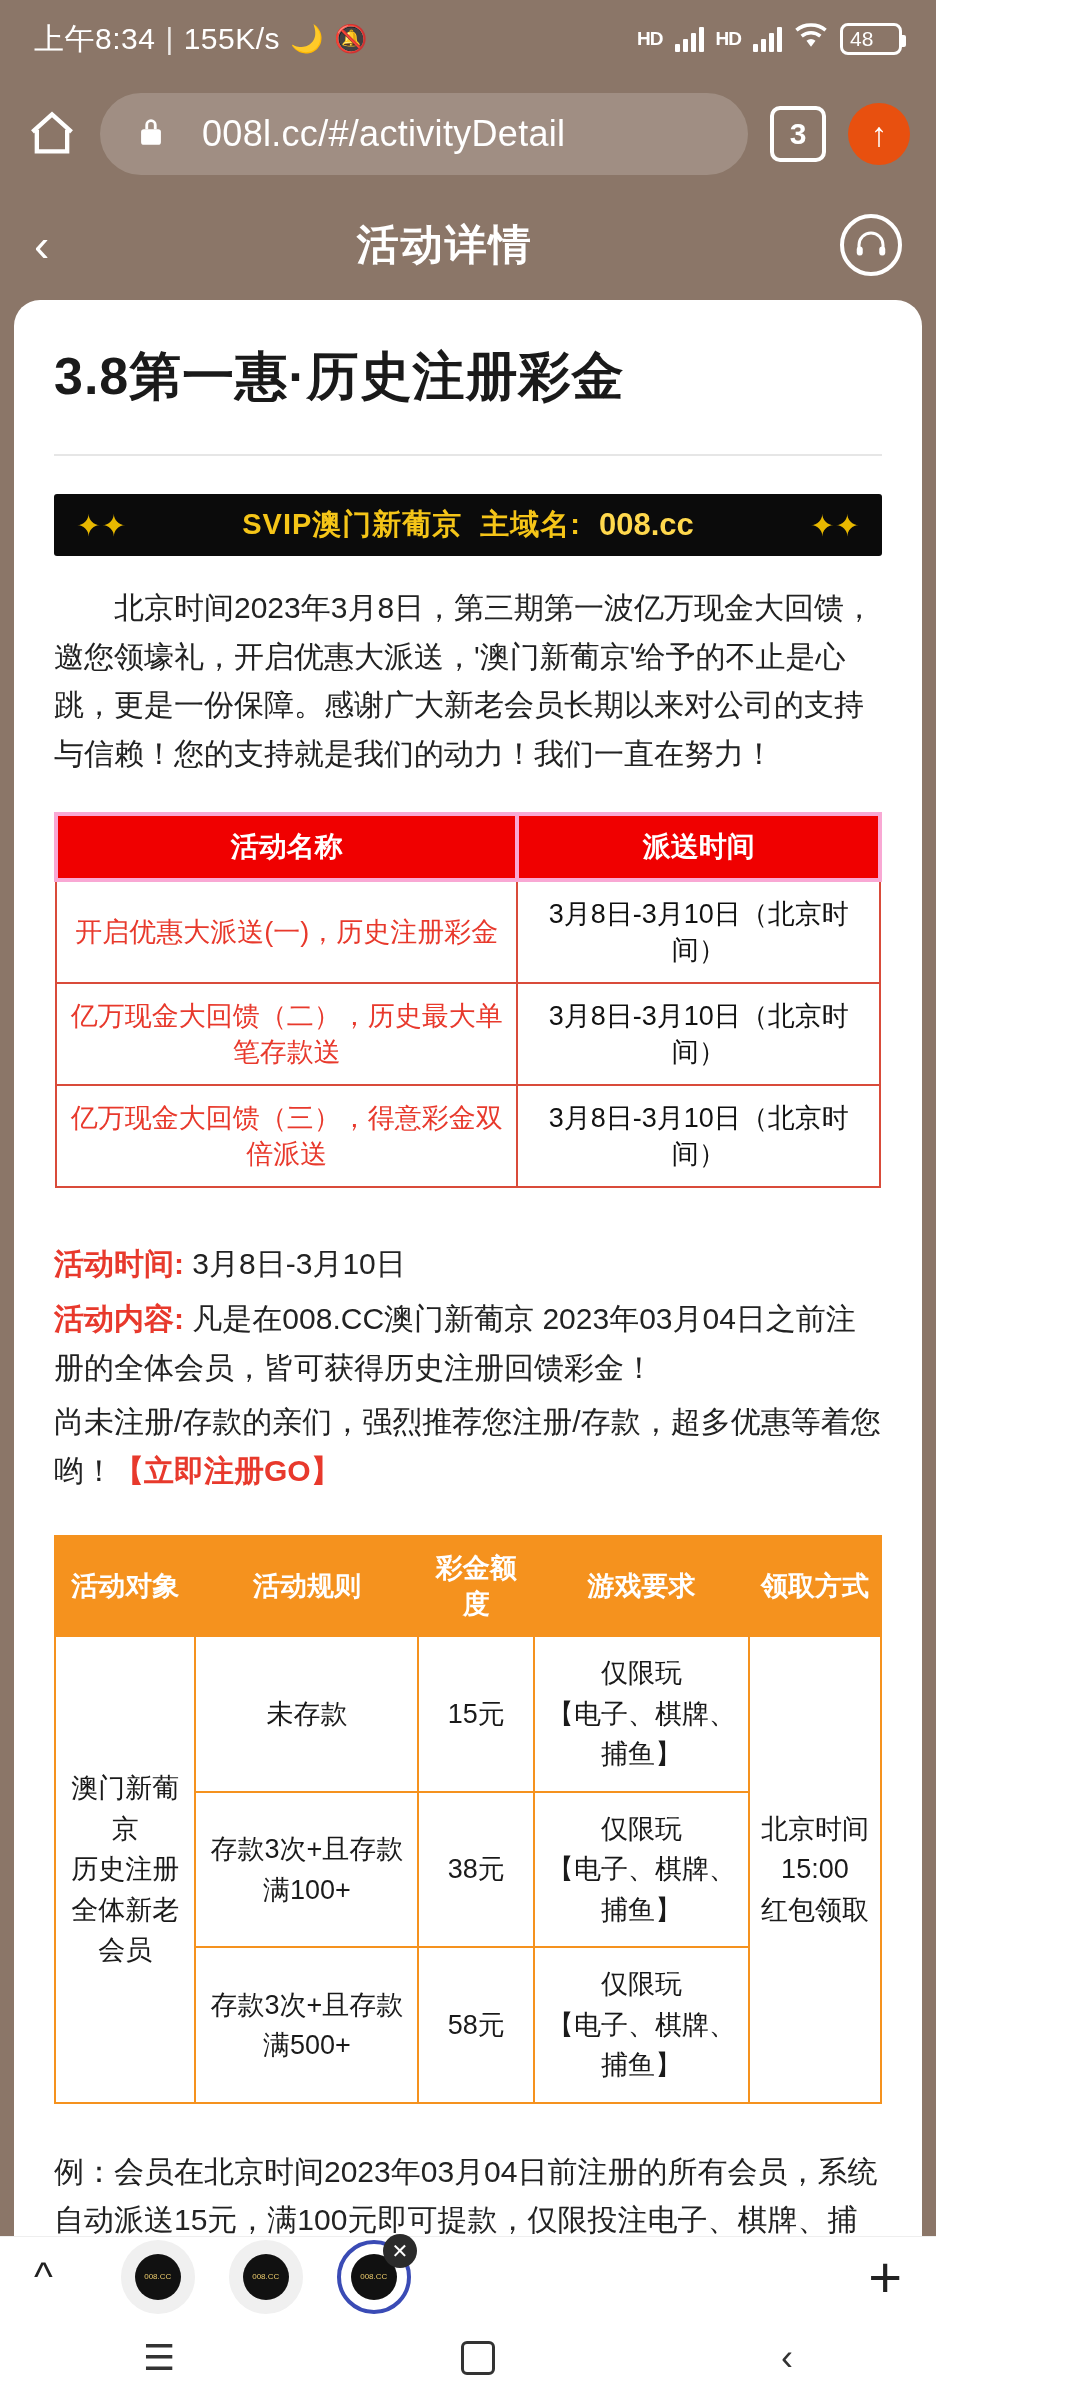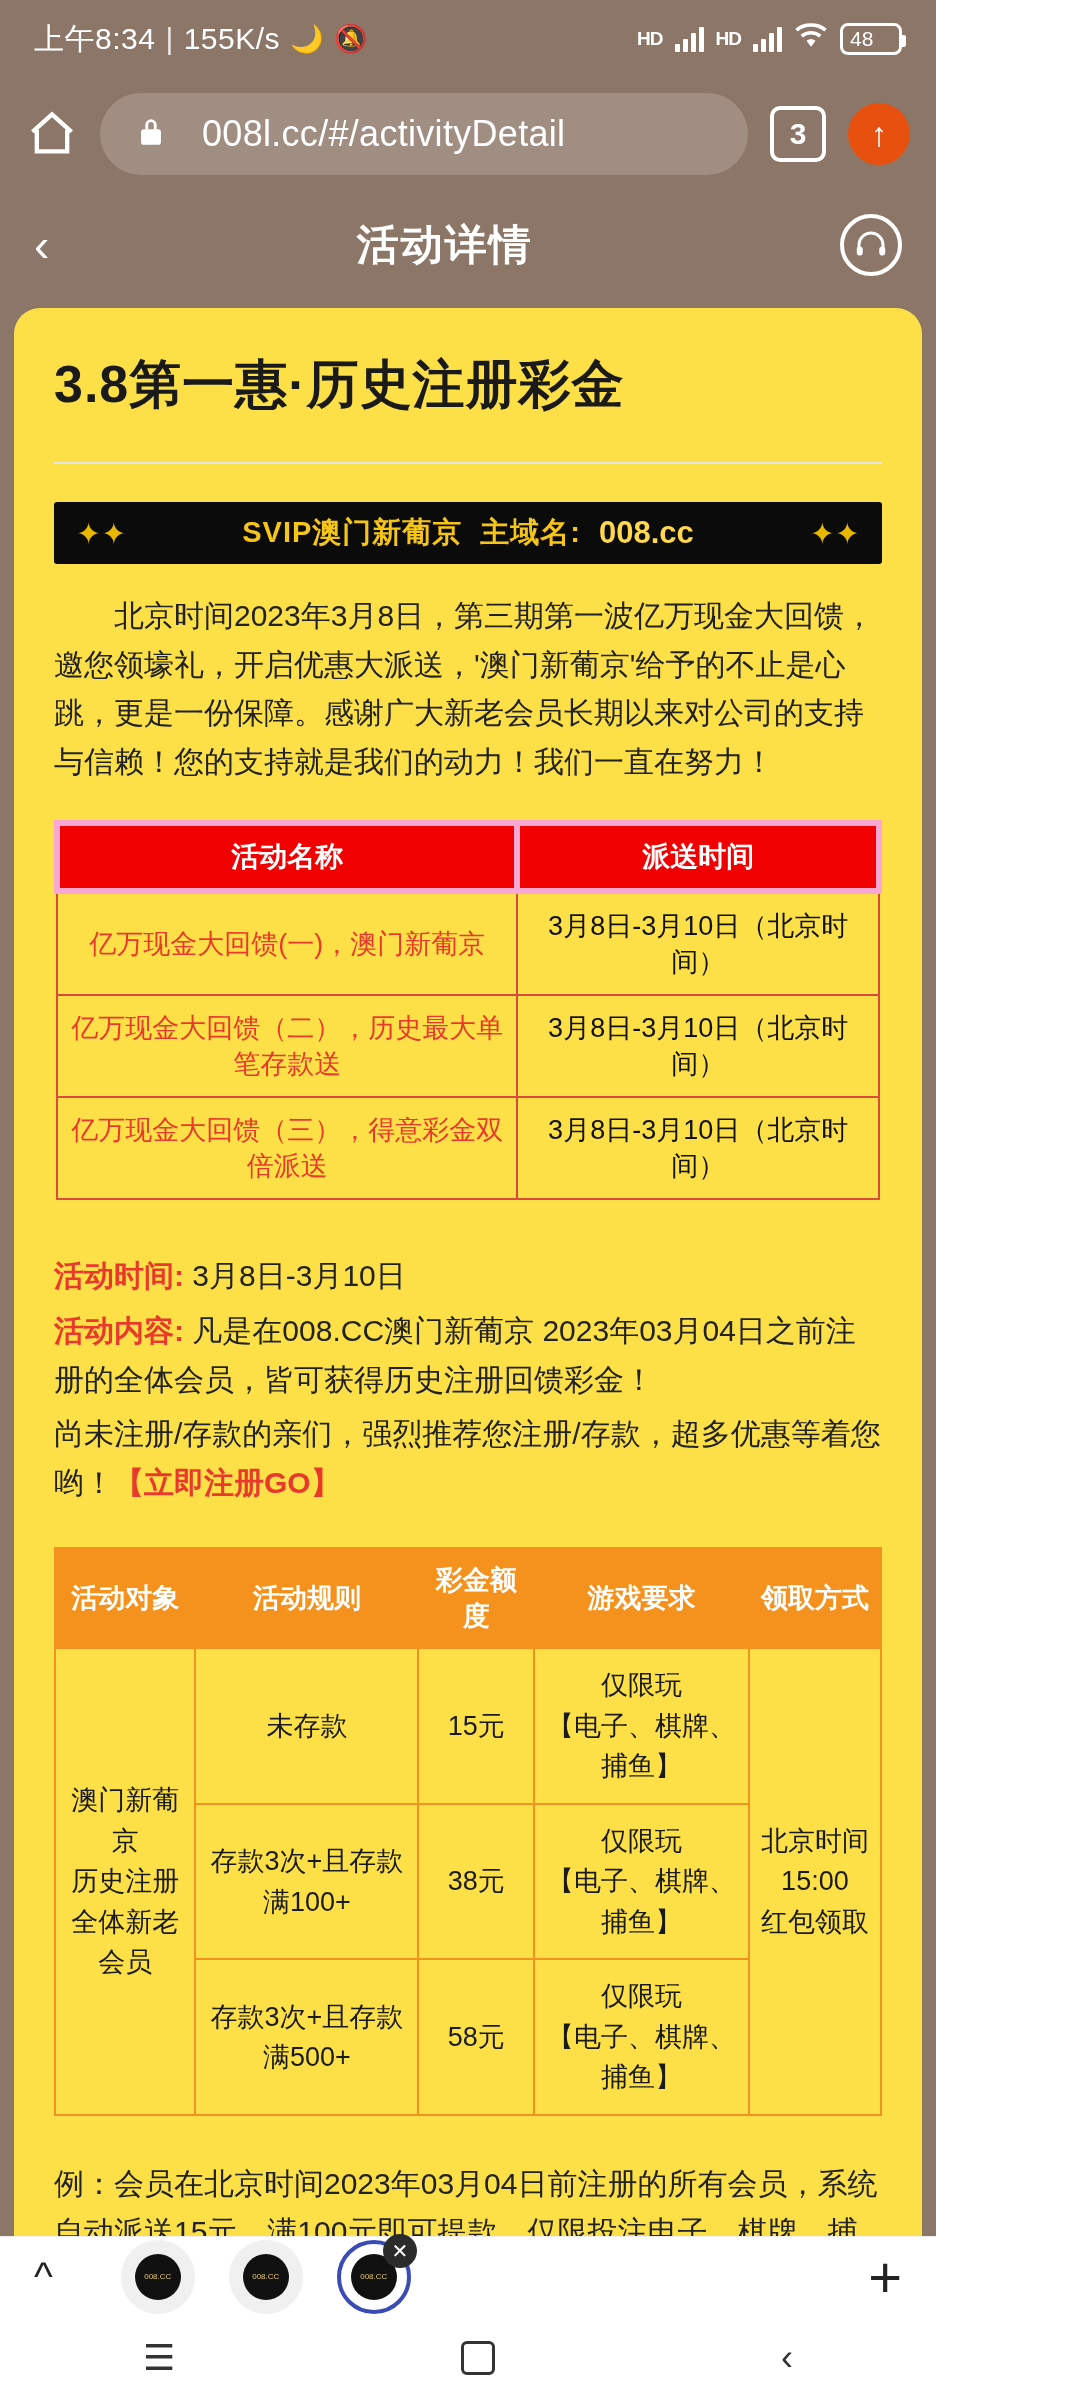--- a/index.html
+++ b/index.html
@@ -50,42 +50,42 @@
 
   
   .page-header{height:110px;background:#8b7668;display:flex;align-items:center;padding:0 34px;color:#fff;}
   .back-chev{font-size:46px;font-weight:300;}
   .ph-title{flex:1;text-align:center;font-size:42px;font-weight:600;letter-spacing:2px;}
   .headset{width:62px;height:62px;border:4px solid #fff;border-radius:50%;display:flex;align-items:center;justify-content:center;font-size:30px;}
 
   
   .sheet{
     position:absolute; left:14px; right:14px; top:300px; bottom:164px;
-    background:#fde047; border-radius:26px 26px 0 0; overflow:hidden;margin-top:8px;
+    background:#ffffff; border-radius:26px 26px 0 0; overflow:hidden;
   }
   .sheet-inner{ padding: 42px 40px 0 40px; }
   h1.title{ font-size:52px; font-weight:bold; color:#1a1a1a; letter-spacing:1px;}
   .divider{ height:2px; background:#e6e6e6; margin:42px 0 38px;}
 
   .banner{
     background:#0b0b0b; height:62px; border-radius:3px;
     display:flex;align-items:center;justify-content:center; gap:18px;
     position:relative;
   }
   .banner .bt{ font-size:29px; font-weight:bold; color:#f5c518; letter-spacing:1px;}
   .banner .bt2{ color:#f5c518;}
   .banner .dom{ color:#ffd84d; font-size:31px; font-weight:bold;}
   .spark{ position:absolute; font-size:30px; color:#e8b800;}
   .spark.l{ left:22px;} .spark.r{ right:22px;}
 
   p.body{ font-size:30px; line-height:1.62; color:#222; margin-top:28px; text-indent:2em;}
 
   table{ border-collapse:collapse; width:100%; }
   .tbl1{ margin-top:34px; }
-  .tbl1 th{ background:#f00000; color:#fff; font-size:28px; font-weight:bold; padding:12px 0; border:6px solid #f9a8d4;}
+  .tbl1 th{ background:#f00000; color:#fff; font-size:28px; font-weight:bold; padding:12px 0; border:4px solid #f9a8d4;}
   .tbl1 td{ border:2px solid #d94b3a; padding:14px 10px; font-size:27px; text-align:center;}
   .tbl1 td.red{ color:#e8392c; }
   .tbl1 td.blk{ color:#111; }
 
   .kv{ margin-top:52px; font-size:30px; line-height:1.62; color:#222;}
   .kv .k{ color:#e8392c; font-weight:bold;}
   .kv p{ margin-bottom:6px;}
   .reg-go{ color:#e8392c; font-weight:bold;}
 
   .tbl2{ margin-top:40px;padding-left:13px; }
@@ -205,21 +205,21 @@
 
       <p class="body">北京时间2023年3月8日，第三期第一波亿万现金大回馈，邀您领壕礼，开启优惠大派送，'澳门新葡京'给予的不止是心跳，更是一份保障。感谢广大新老会员长期以来对公司的支持与信赖！您的支持就是我们的动力！我们一直在努力！</p>
 
       <table class="tbl1">
         <tbody>
             <tr>
           <th style="width:56%">活动名称</th>
           <th>派送时间</th>
         </tr>
         <tr>
-          <td class="red">亿万现金大回馈(一)，澳门新葡京</td>
+          <td class="red">开启优惠大派送(一)，历史注册彩金</td>
           <td class="blk">3月8日-3月10日（北京时间）</td>
         </tr>
         <tr>
           <td class="red">亿万现金大回馈（二），历史最大单笔存款送</td>
           <td class="blk">3月8日-3月10日（北京时间）</td>
         </tr>
         <tr>
           <td class="red">亿万现金大回馈（三），得意彩金双倍派送</td>
           <td class="blk">3月8日-3月10日（北京时间）</td>
         </tr>

